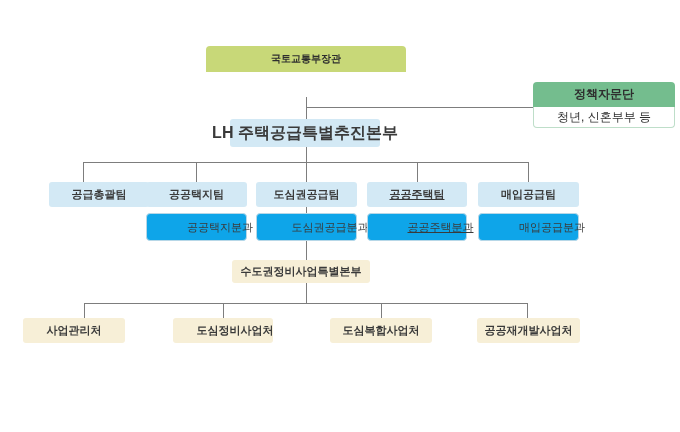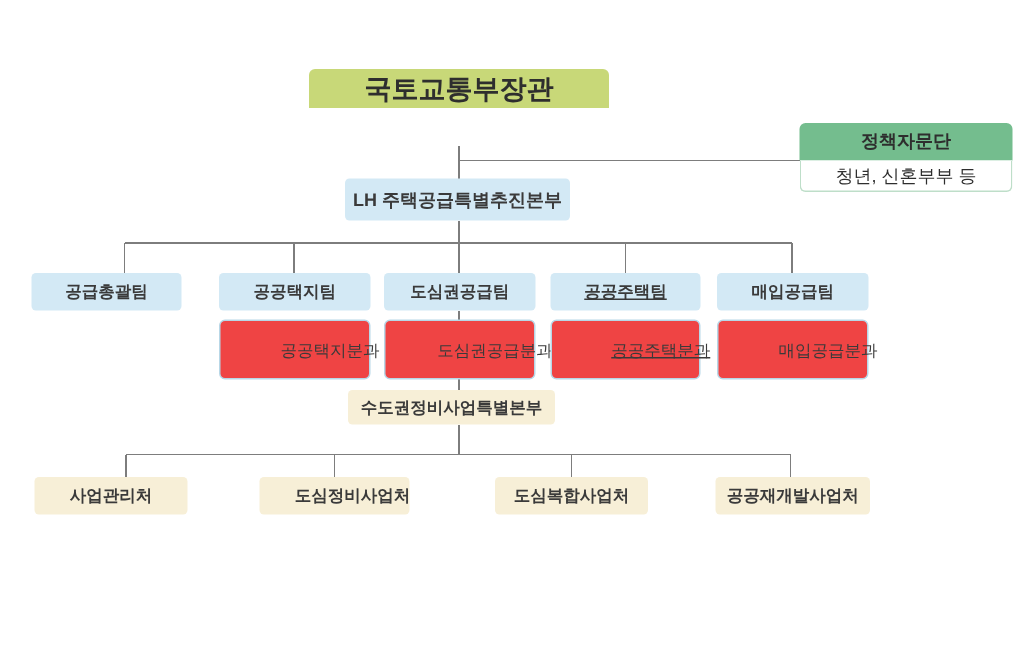--- a/index.html
+++ b/index.html
@@ -46,56 +46,56 @@
     display:flex; align-items:center; justify-content:center;
     font-weight:bold; color:var(--text-dark);
     border-radius:4px 4px 0 0;
   }
   .stackbox .bdy {
     display:flex; align-items:center; justify-content:center;
     background:#fffdf6; color:var(--text-dark);
     border-radius:0 0 4px 4px;
   }
   .minister { left:206px; top:46px; width:200px; }
-  .minister .hdr { height:26px; background:var(--yellowgreen); font-size:18px; }
+  .minister .hdr { height:26px; background:var(--yellowgreen); font-size:10px; }
   .minister .bdy { height:25px; border:1px solid var(--yellowgreen-border); border-top:none; font-size:12px; background:#fffdf4; }
   .advisory { left:533px; top:82px; width:142px; }
   .advisory .hdr { height:25px; background:var(--green); font-size:12px; }
   .advisory .bdy { height:21px; border:1px solid var(--green-border); border-top:none; font-size:12px; background:#ffffff; }
   .hq {
     background:var(--blue);
     font-weight:600;
-    font-size:12px;
+    font-size:16px;
     border-radius:3px;
   }
   .lh-hq { left:230px; top:119px; width:150px; height:28px; }
   .team {
     top:182px; height:25px;
     background:var(--blue);
     font-weight:bold;
   }
   .subteam {
-    top:213px; height:40px;
-    background:#ef4444;
+    top:213px; height:28px;
+    background:#0ea5e9;
     border:1px solid var(--blue-border);
     border-radius:4px;
     padding-left:47px;
   }
   .metro-hq {
     left:232px; top:260px; width:138px; height:23px;
     background:var(--cream);
     font-weight:bold;
   }
   .office {
     top:318px; height:25px;
     background:var(--cream);
     font-weight:bold;
   }
   
-  .c1 { left:21px;  width:100px; }
+  .c1 { left:49px;  width:100px; }
   .c2 { left:146px; width:101px; }
   .c3 { left:256px; width:101px; }
   .c4 { left:367px; width:100px;text-decoration:underline; }
   .c5 { left:478px; width:101px; }
   .o1 { left:23px;  width:102px; }
   .o2 { left:173px; width:100px;padding-left:24px; }
   .o3 { left:330px; width:102px; }
   .o4 { left:477px; width:103px; }
 </style>
 </head>

